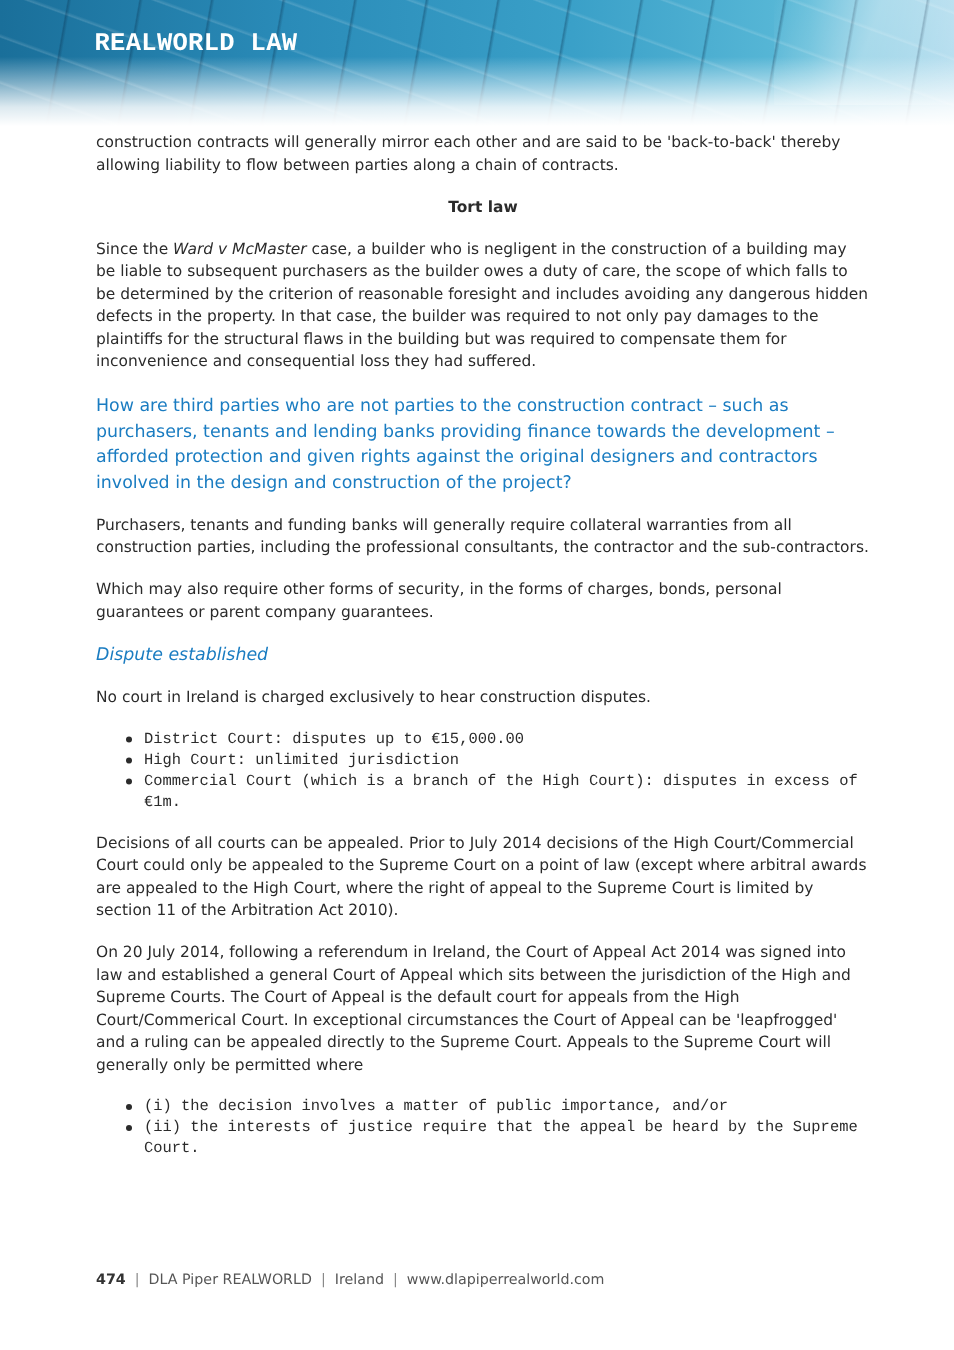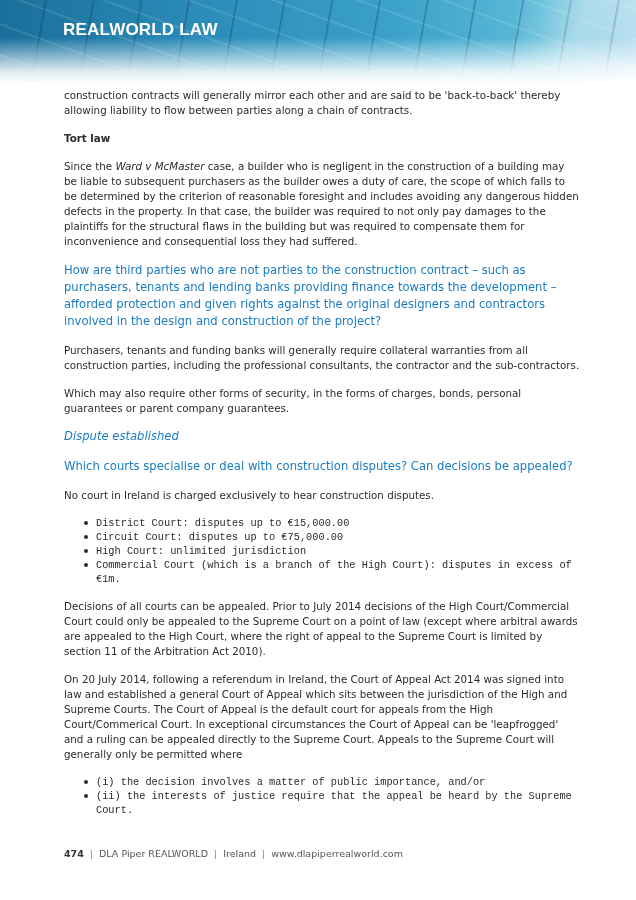--- a/index.html
+++ b/index.html
@@ -16,30 +16,30 @@
         repeating-linear-gradient(100deg, rgba(10,60,90,0.0) 0px, rgba(10,60,90,0.0) 44px, rgba(10,50,80,0.35) 45px, rgba(10,60,90,0.0) 47px),
         repeating-linear-gradient(20deg, rgba(255,255,255,0.0) 0px, rgba(255,255,255,0.0) 26px, rgba(255,255,255,0.15) 27px, rgba(255,255,255,0.0) 29px),
         linear-gradient(90deg, #1a6f9a 0%, #2a8bb8 30%, #3aa0c8 60%, #5bbad8 85%, #a9d8ec 100%);
     }
     .banner-sheen {
       position: absolute; right: 0; top: 0; width: 120px; height: 70px;
       background: linear-gradient(110deg, rgba(255,255,255,0) 0%, rgba(255,255,255,0.35) 50%, rgba(255,255,255,0.15) 100%);
     }
     .banner-title {
       position: absolute; left: 63px; top: 20px;
-      font-family: Liberation Sans, sans-serif; font-weight: bold;
+      font-family: Liberation Mono, monospace; font-weight: bold;
       font-size: 17px; letter-spacing: 0.2px;
       color: #ffffff;
     }
     .content {
       position: absolute; left: 64px; top: 88px; width: 516px;
       font-size: 10.3px; line-height: 15px;
     }
     p { margin: 0 0 13px 0; }
-    .h-bold { font-weight: bold; margin: 0 0 13px 0; }
+    .h-bold { font-weight: bold; margin: 0 0 13px 0; text-align: center; }
     .q-blue { color: #1a7cc1; font-size: 11.6px; line-height: 17px; margin: 0 0 13px 0; }
     .section-italic { color: #1a7cc1; font-style: italic; font-size: 11.6px; margin: 6px 0 14px 0; }
     ul { margin: 0 0 13px 0; padding-left: 32px; list-style: none; }
     li { position: relative; line-height: 14px; font-family: Liberation Mono, monospace; }
     li::before {
       content: ""; position: absolute; left: -12px; top: 5px;
       width: 4px; height: 4px; border-radius: 50%; background: #2b2b2b;
     }
     .footer {
       position: absolute; left: 64px; top: 848px;
@@ -63,27 +63,25 @@
 
   <p><span>Since the </span><em>Ward v McMaster</em><span> case, a builder who is negligent in the construction of a building may be liable to subsequent purchasers as the builder owes a duty of care, the scope of which falls to be determined by the criterion of reasonable foresight and includes avoiding any dangerous hidden defects in the property. In that case, the builder was required to not only pay damages to the plaintiffs for the structural flaws in the building but was required to compensate them for inconvenience and consequential loss they had suffered.</span></p>
 
   <div class="q-blue">How are third parties who are not parties to the construction contract – such as purchasers, tenants and lending banks providing finance towards the development – afforded protection and given rights against the original designers and contractors involved in the design and construction of the project?</div>
 
   <p>Purchasers, tenants and funding banks will generally require collateral warranties from all construction parties, including the professional consultants, the contractor and the sub-contractors.</p>
   <p>Which may also require other forms of security, in the forms of charges, bonds, personal guarantees or parent company guarantees.</p>
 
   <div class="section-italic">Dispute established</div>
 
-  <div class="q-blue">Which courts specialise or deal with construction disputes? Can decisions be appealed?</div>
 
   <p>No court in Ireland is charged exclusively to hear construction disputes.</p>
 
   <ul>
     <li>District Court: disputes up to €15,000.00</li>
-    <li>Circuit Court: disputes up to €75,000.00</li>
     <li>High Court: unlimited jurisdiction</li>
     <li>Commercial Court (which is a branch of the High Court): disputes in excess of €1m.</li>
   </ul>
 
   <p>Decisions of all courts can be appealed. Prior to July 2014 decisions of the High Court/Commercial Court could only be appealed to the Supreme Court on a point of law (except where arbitral awards are appealed to the High Court, where the right of appeal to the Supreme Court is limited by section 11 of the Arbitration Act 2010).</p>
   <p>On 20 July 2014, following a referendum in Ireland, the Court of Appeal Act 2014 was signed into law and established a general Court of Appeal which sits between the jurisdiction of the High and Supreme Courts. The Court of Appeal is the default court for appeals from the High Court/Commerical Court. In exceptional circumstances the Court of Appeal can be 'leapfrogged' and a ruling can be appealed directly to the Supreme Court. Appeals to the Supreme Court will generally only be permitted where</p>
 
   <ul>
     <li>(i) the decision involves a matter of public importance, and/or</li>
     <li>(ii) the interests of justice require that the appeal be heard by the Supreme Court.</li>

